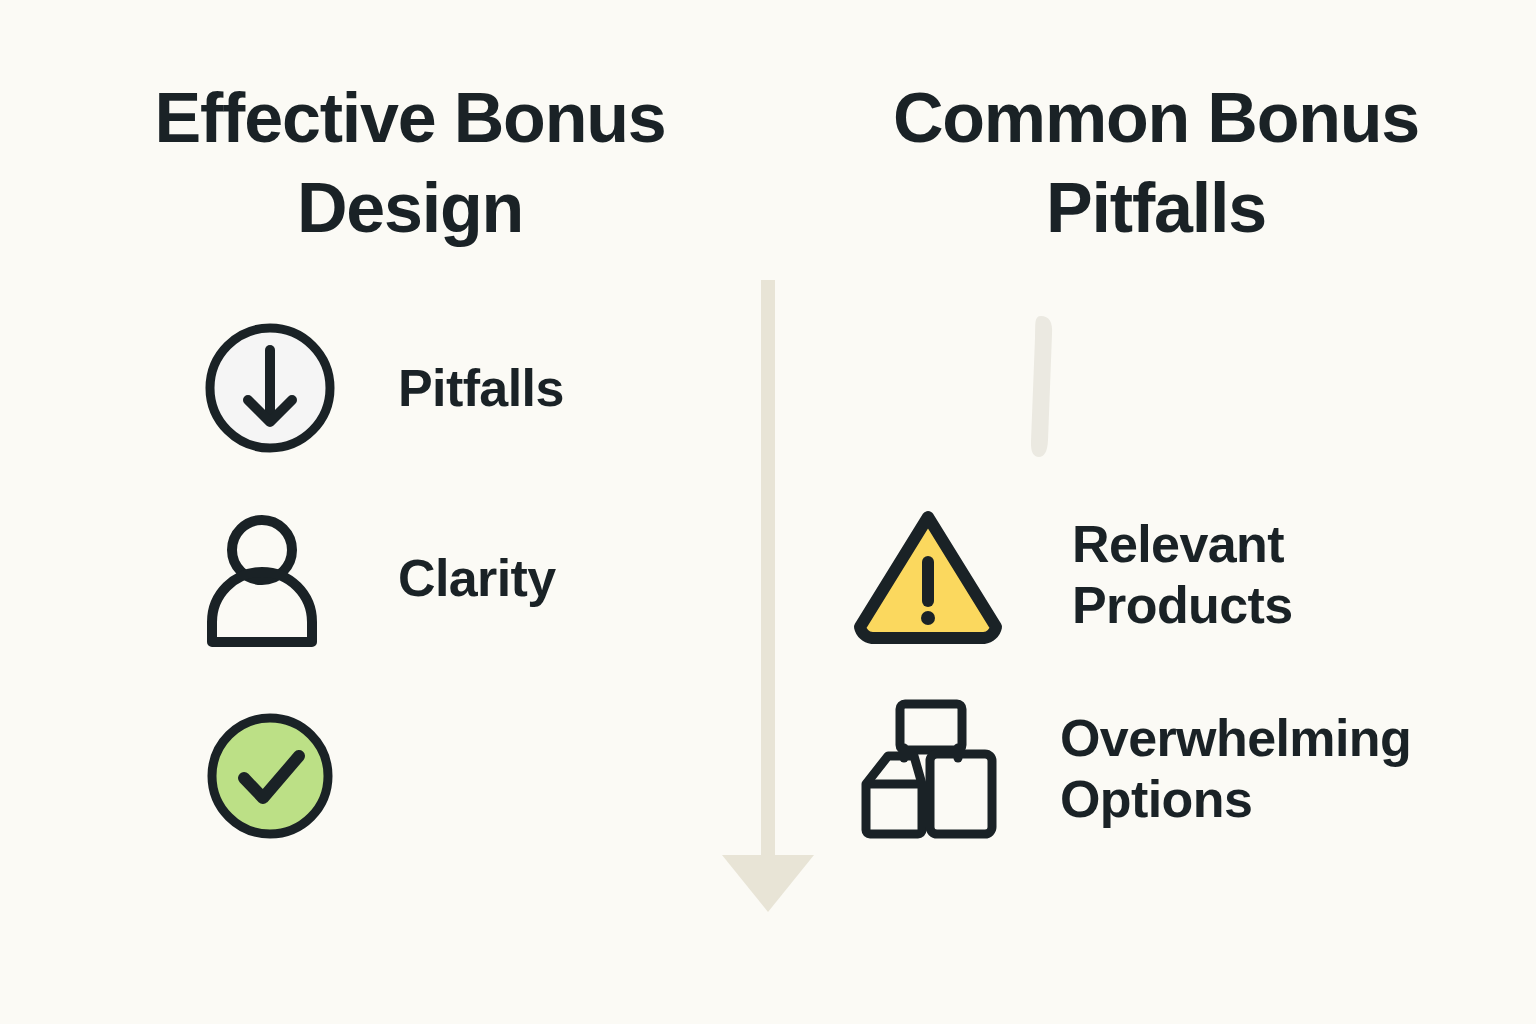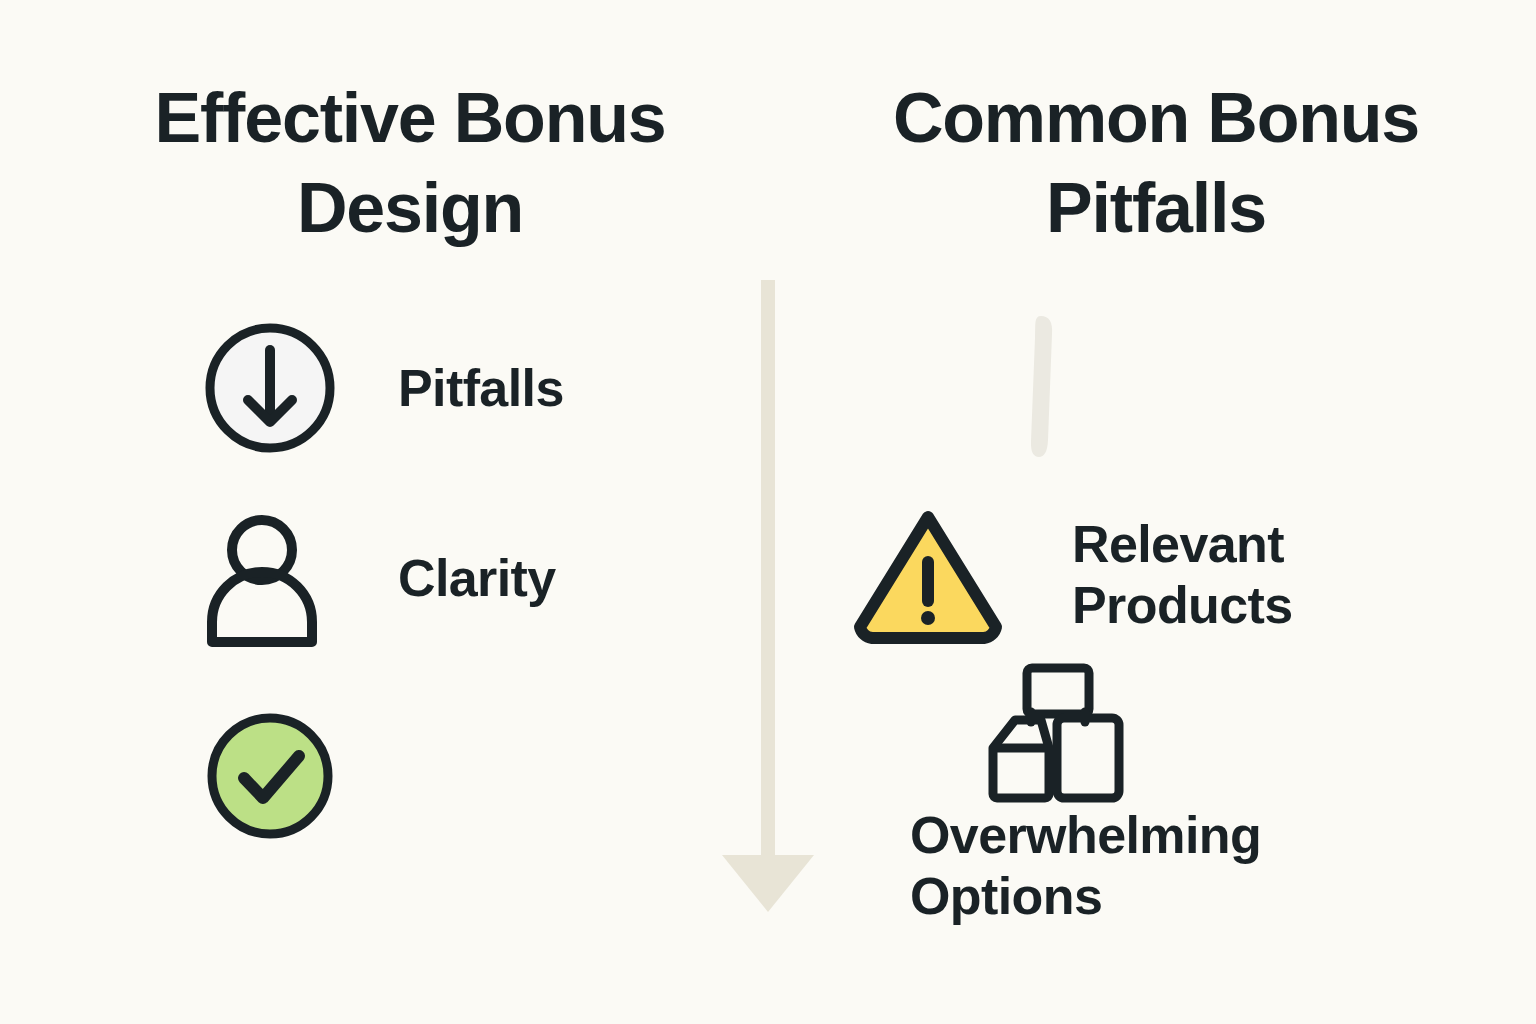--- a/index.html
+++ b/index.html
@@ -81,21 +81,21 @@
   #row-clarity .item-icon,
   #row-exclusivity .item-icon { width: 140px; height: 140px; }
 
   #row-relevant .item-label    { margin-left: 58px; }
   #row-clarity .item-label     { margin-left: 58px; }
   #row-exclusivity .item-label { margin-left: 58px; }
 
   
   #row-confusing-terms      { left: 858px; top: 320px; }
   #row-unrelated-products   { left: 848px; top: 505px; }
-  #row-overwhelming-options { left: 858px; top: 660px; flex-direction: column; }
+  #row-overwhelming-options { left: 858px; top: 696px; }
 
   #row-confusing-terms .item-icon      { width: 140px; height: 80px; }
   #row-unrelated-products .item-icon   { width: 160px; height: 140px; }
   #row-overwhelming-options .item-icon { width: 150px; height: 145px; }
 
   #row-confusing-terms .item-label      { margin-left: 72px; }
   #row-unrelated-products .item-label   { margin-left: 64px; }
   #row-overwhelming-options .item-label { margin-left: 52px; }
 
   

